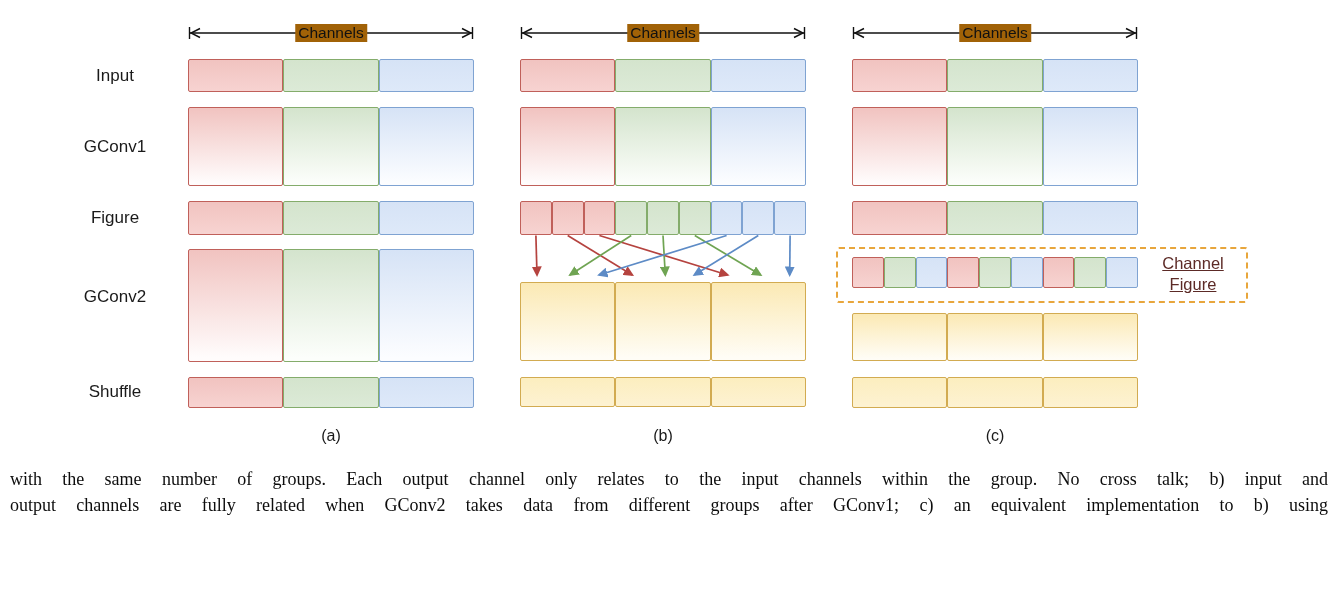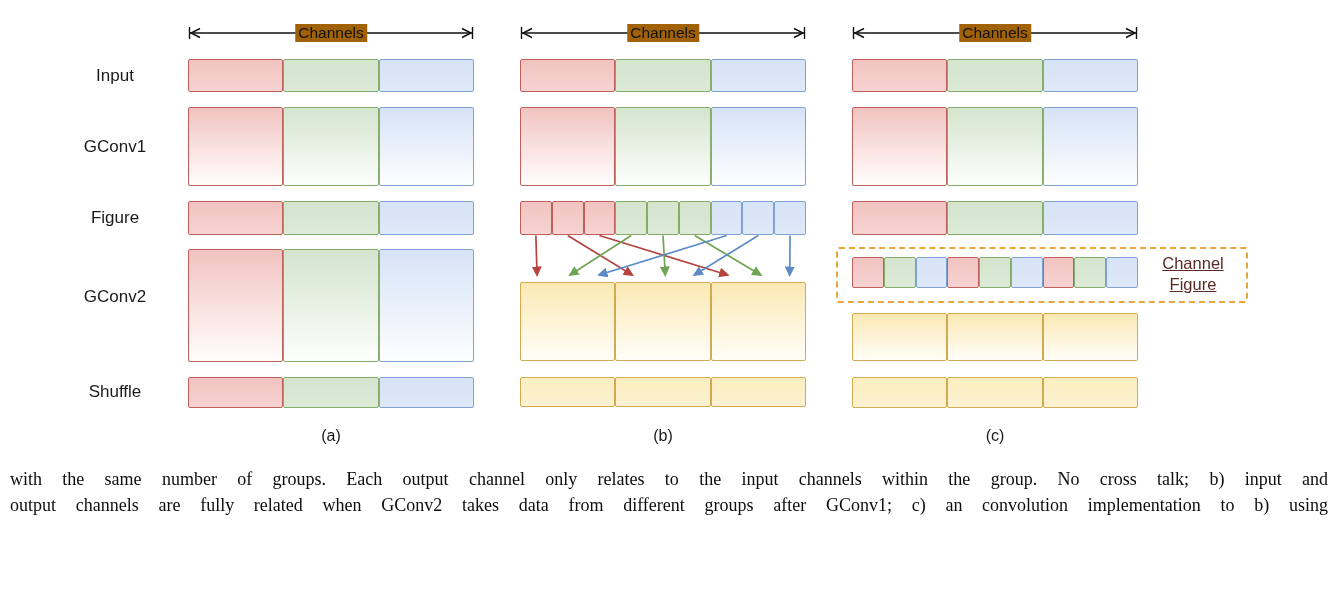--- a/index.html
+++ b/index.html
@@ -167,15 +167,15 @@
       <div class="block yellow tall" style="left: 852px; top: 313px; width: 95.3333px; height: 48px;"></div>
       <div class="block yellow tall" style="left: 947.333px; top: 313px; width: 95.3333px; height: 48px;"></div>
       <div class="block yellow tall" style="left: 1042.67px; top: 313px; width: 95.3333px; height: 48px;"></div>
       <div class="block yellow short" style="left: 852px; top: 377px; width: 95.3333px; height: 31px;"></div>
       <div class="block yellow short" style="left: 947.333px; top: 377px; width: 95.3333px; height: 31px;"></div>
       <div class="block yellow short" style="left: 1042.67px; top: 377px; width: 95.3333px; height: 31px;"></div>
     </div>
 
   <div class="caption">
     <div class="cap-line just">with the same number of groups.  Each output channel only relates to the input channels within the group.  No cross talk; b) input and</div>
-    <div class="cap-line just">output channels are fully related when GConv2 takes data from different groups after GConv1; c) an convolution implementation to b) using</div>
+    <div class="cap-line just">output channels are fully related when GConv2 takes data from different groups after GConv1; c) an equivalent implementation to b) using</div>
   </div>
 </div>
 
 </body></html>

